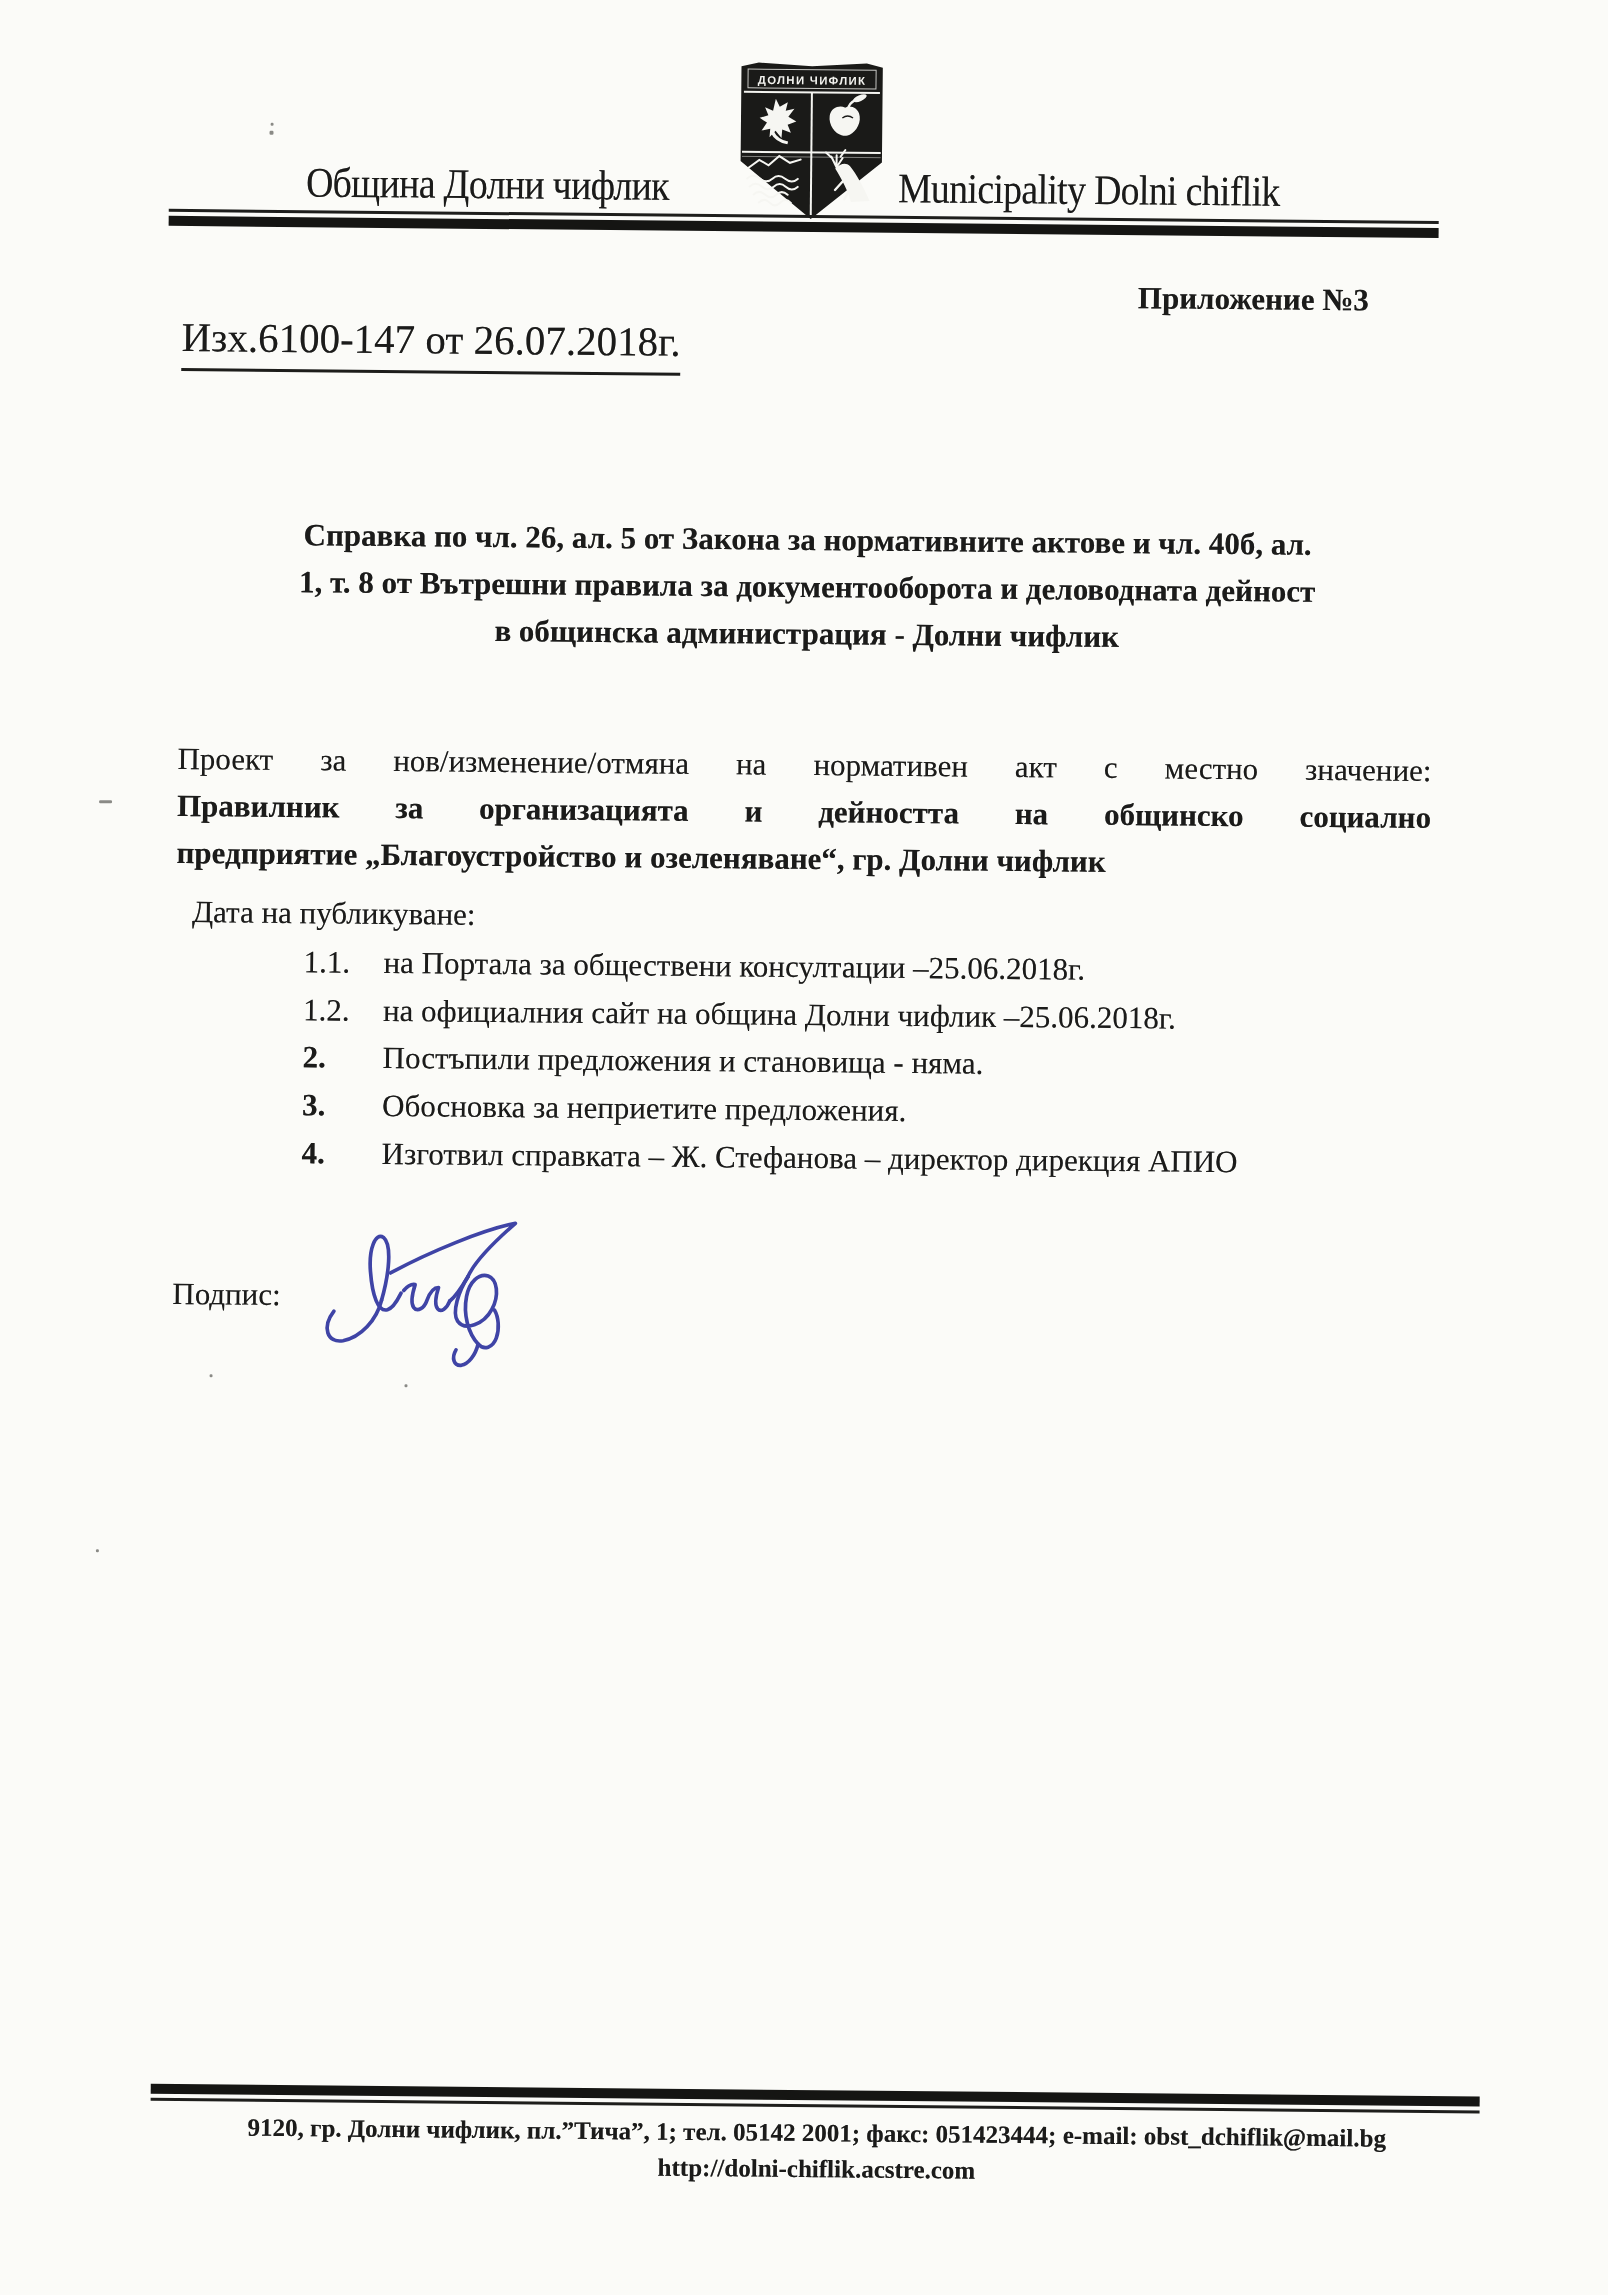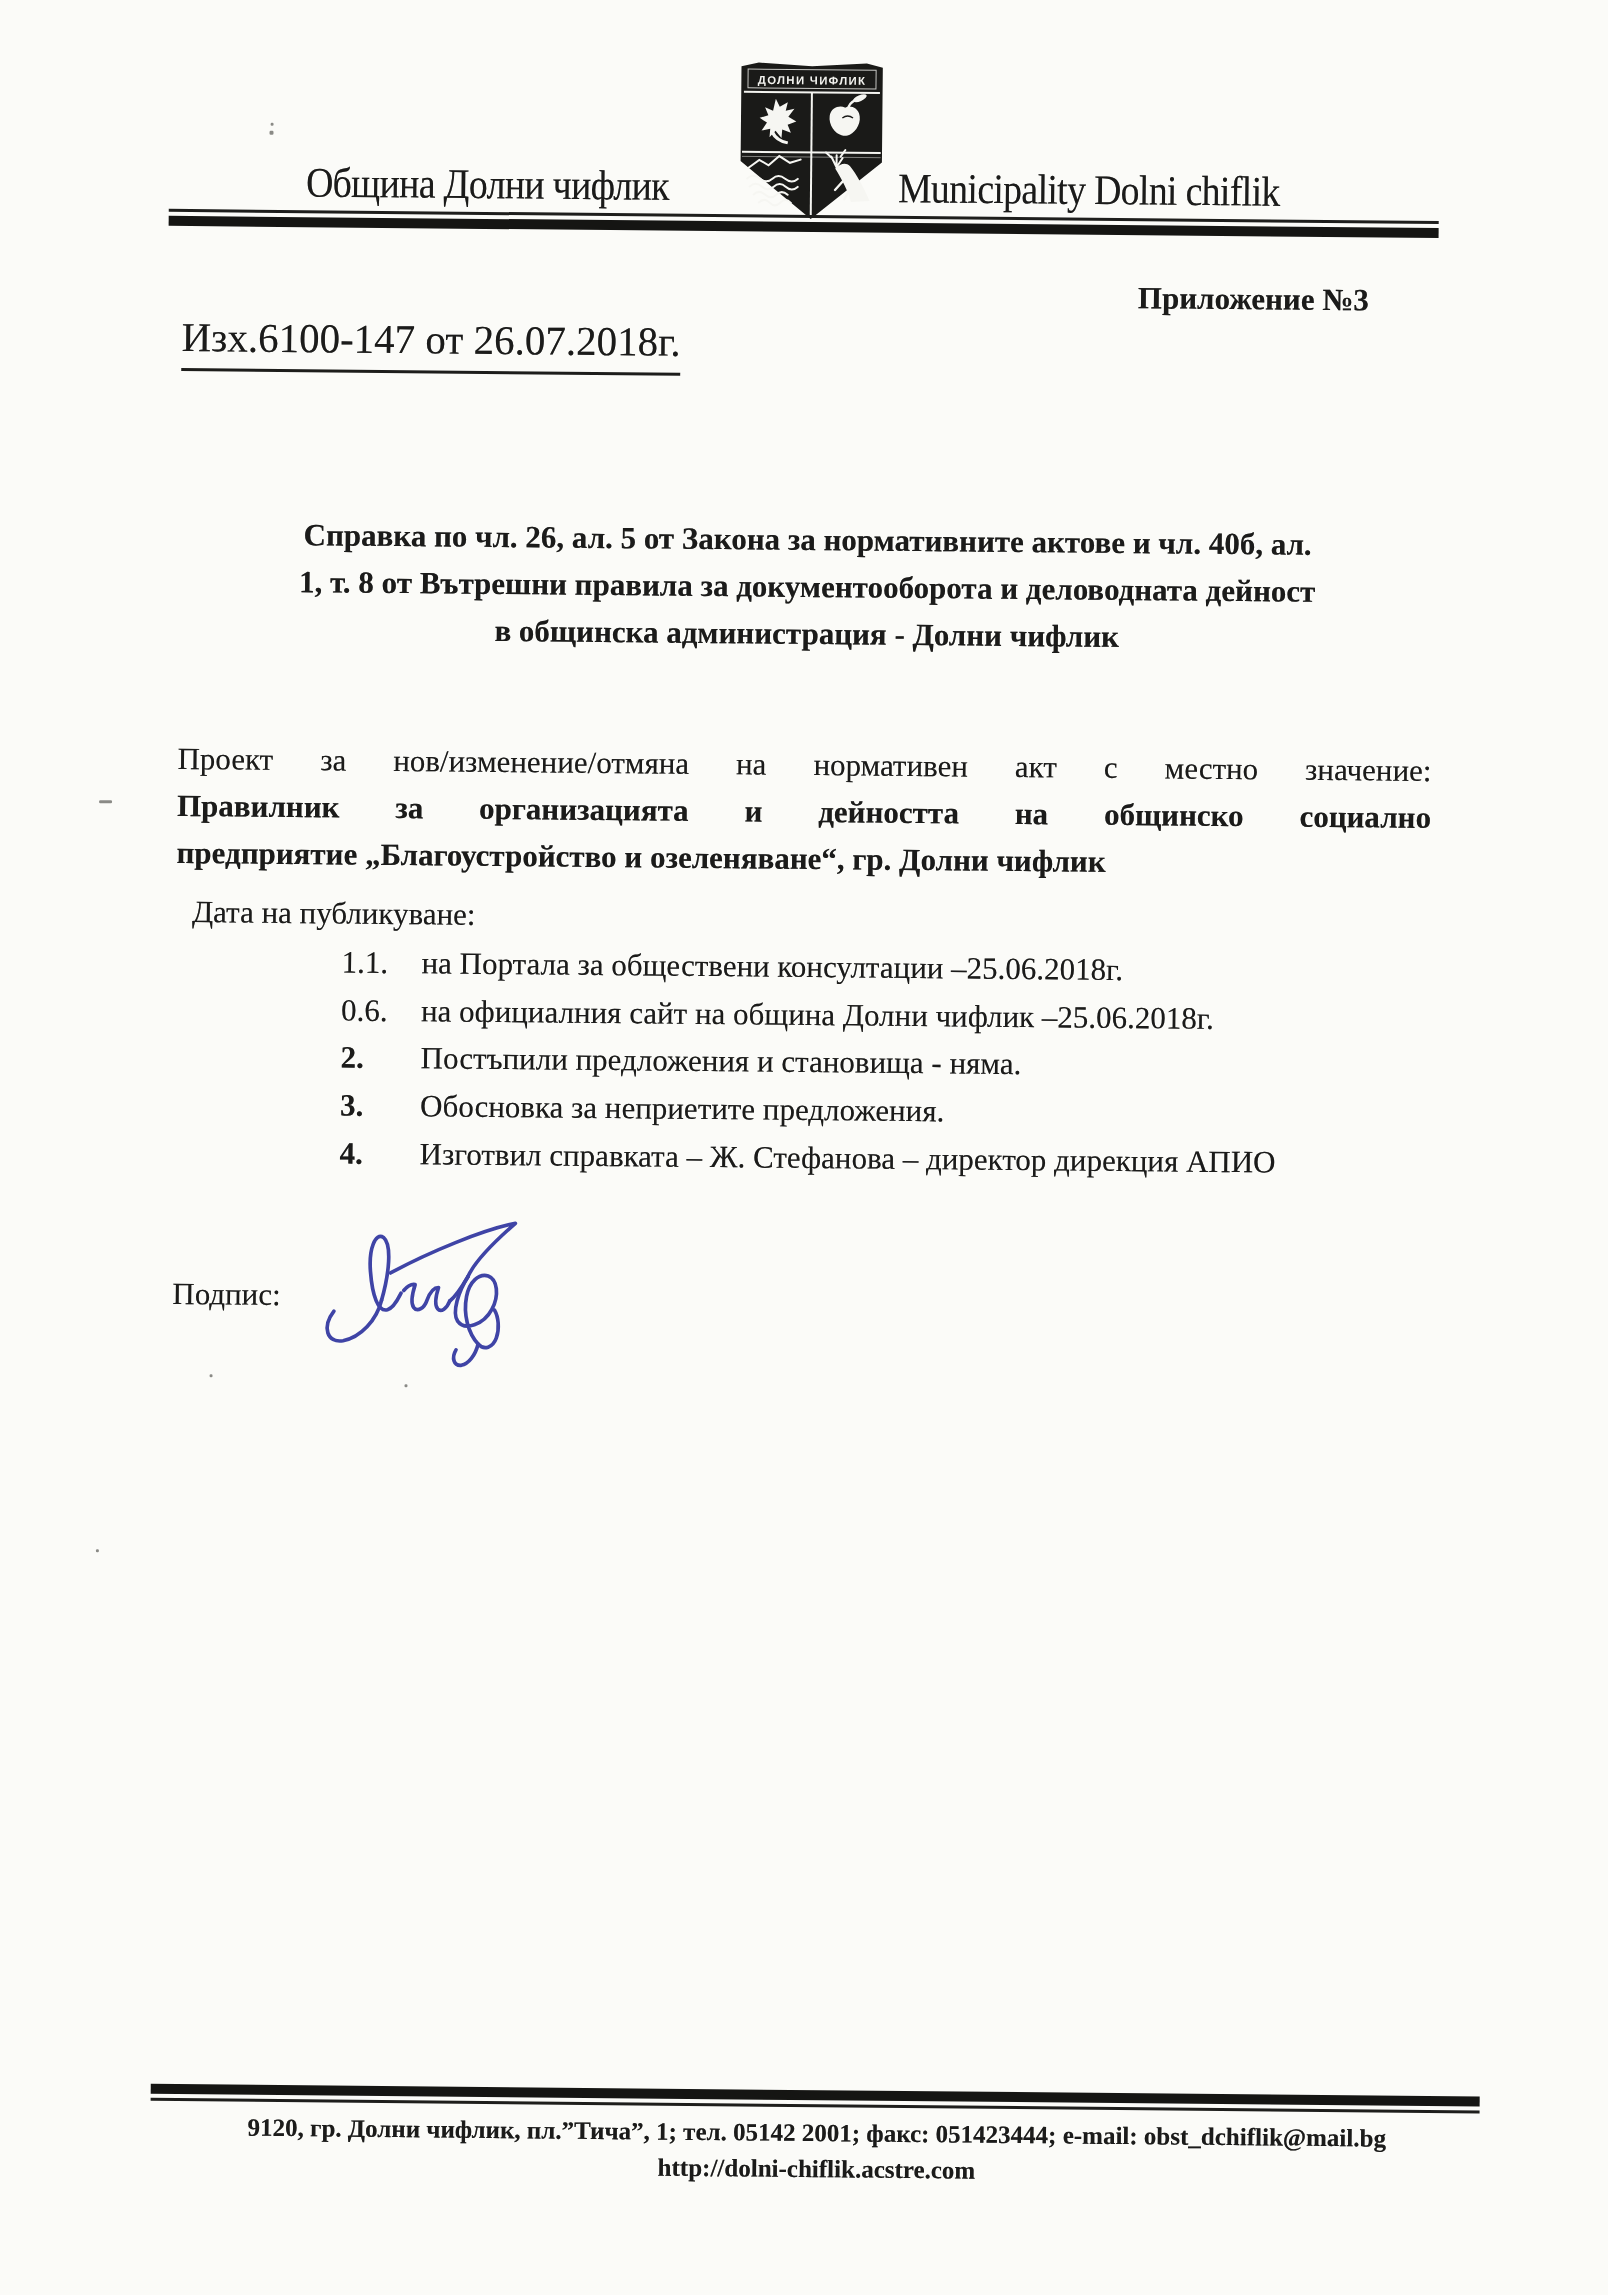--- a/index.html
+++ b/index.html
@@ -32,21 +32,21 @@
   
   .title{left:179px;width:1250px;text-align:center;font-weight:700;font-size:31px;line-height:47px;}
   
   .intro{left:176px;width:1254px;font-size:31px;line-height:47px;}
   .jline{text-align:justify;text-align-last:justify;}
   .bold{font-weight:700;}
   .date-label{font-size:31px;}
   
   .list{left:304px;width:1135px;font-size:31px;}
   .li{line-height:33px;margin-bottom:14.7px;white-space:nowrap;}
-  .num{display:inline-block;width:80px;margin-left:38px;}
+  .num{display:inline-block;width:80px;}
   .num.b{font-weight:700;}
   
   .sign-label{font-size:31px;}
   
   .footer-text{left:164px;width:1329px;text-align:center;font-size:25px;font-weight:600;white-space:nowrap;}
   
   .artifact{position:absolute;background:#8a8a86;border-radius:1.3px;}
   svg text{font-family:"Liberation Sans","DejaVu Sans",sans-serif;}
 </style>
 </head>
@@ -115,21 +115,21 @@
       <div class="bold">предприятие „Благоустройство и озеленяване“, гр. Долни чифлик</div>
     </div>
 
     <div class="abs date-label" style="left:192px;top:900px;">Дата на публикуване:</div>
 
     <div class="abs list" style="top:950px;">
       <div class="li">
         <span class="num">1.1.</span><span>на Портала за обществени консултации –25.06.2018г.</span>
       </div>
       <div class="li">
-        <span class="num">0.6.</span><span>на официалния сайт на община Долни чифлик –25.06.2018г.</span>
+        <span class="num">1.2.</span><span>на официалния сайт на община Долни чифлик –25.06.2018г.</span>
       </div>
       <div class="li">
         <span class="num b">2.</span><span>Постъпили предложения и становища - няма.</span>
       </div>
       <div class="li">
         <span class="num b">3.</span><span>Обосновка за неприетите предложения.</span>
       </div>
       <div class="li">
         <span class="num b">4.</span><span>Изготвил справката  – Ж. Стефанова – директор дирекция АПИО</span>
       </div>

